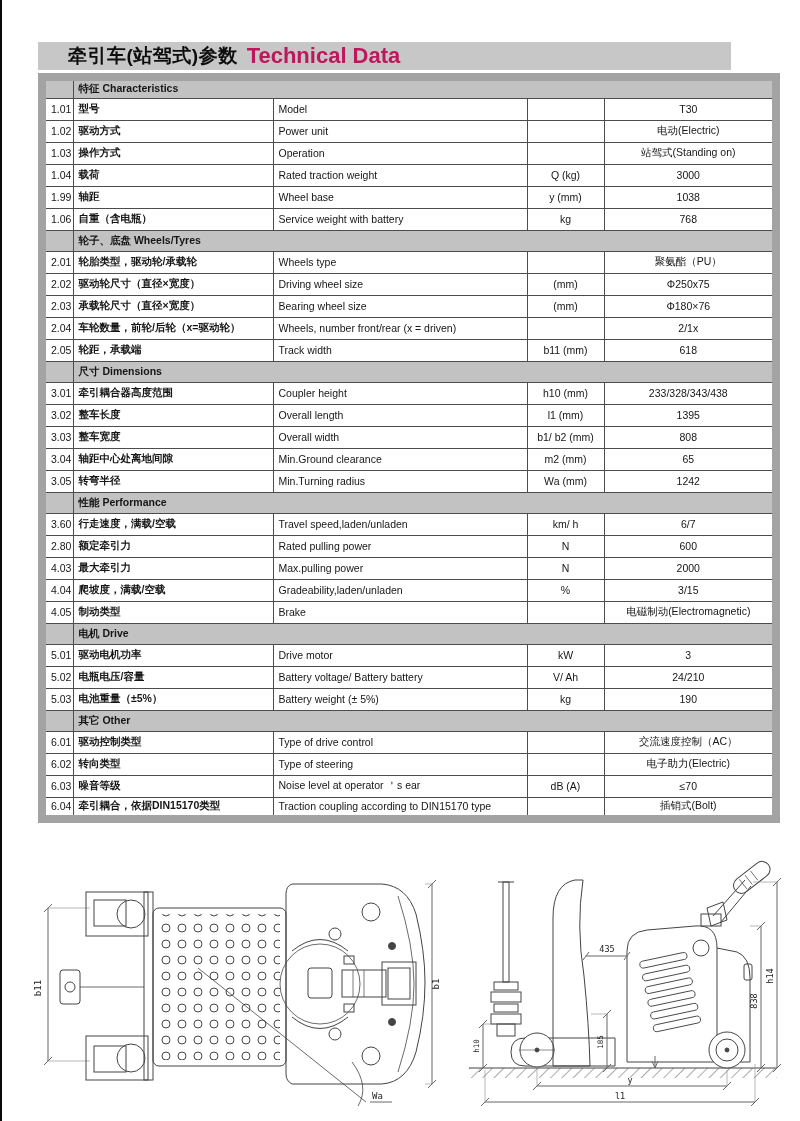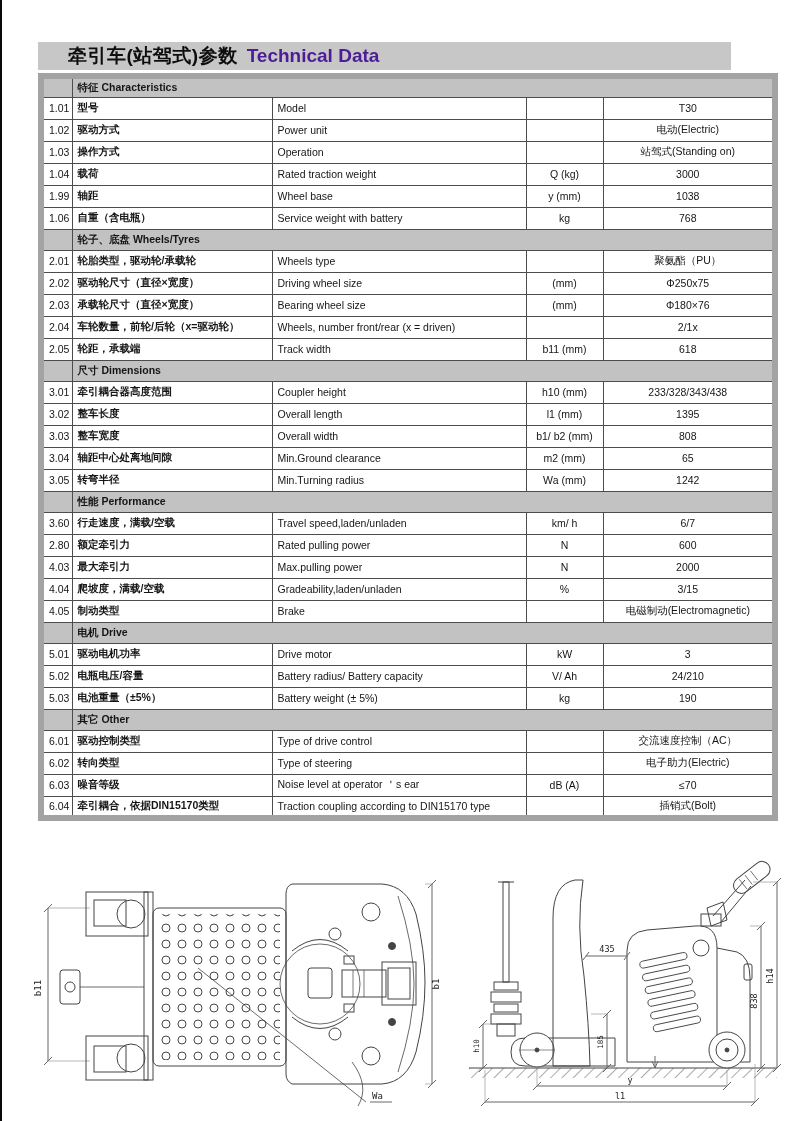--- a/index.html
+++ b/index.html
@@ -8,25 +8,25 @@
     font-family:"Liberation Sans","DejaVu Sans",sans-serif;color:#111;
     overflow:hidden;
   }
   .left-edge{position:absolute;left:0;top:0;width:2px;height:1121px;background:#0a0a0a;}
   .banner{
     position:absolute;left:38px;top:42px;width:693px;height:28px;
     background:#c7c7c7;display:flex;align-items:center;box-sizing:border-box;
     padding-left:30px;
   }
   .banner .cn{font-size:19px;font-weight:bold;color:#0d0d0d;letter-spacing:0.5px;}
-  .banner .en{font-size:19px;font-weight:bold;color:#4c1d95;margin-left:9px;}
+  .banner .en{font-size:22px;font-weight:bold;color:#be185d;margin-left:9px;}
   table.spec{
     position:absolute;left:38px;top:73px;width:734px;
     border-collapse:collapse;table-layout:fixed;
-    border:6px solid #a3a3a3;
+    border:8px solid #a3a3a3;
   }
   table.spec td{
     border:1px solid #4c4c4c;height:22px;box-sizing:border-box;
     padding:0 5px;font-size:10.5px;white-space:nowrap;overflow:hidden;color:#151515;
   }
   tr.section td{background:#c2c2c2;height:21px;}
   td.c-sec{font-weight:bold;font-size:11.5px;padding-left:7px;color:#0e0e0e;}
   td.c-no{text-align:center;padding:0 1px;font-size:9.8px;}
   td.c-cn{font-weight:bold;}
   td.c-en{font-weight:normal;}
@@ -228,21 +228,21 @@
       <tr>
         <td class="c-no">5.01</td>
         <td class="c-cn">驱动电机功率</td>
         <td class="c-en">Drive motor</td>
         <td class="c-unit">kW</td>
         <td class="c-val">3</td>
       </tr>
       <tr>
         <td class="c-no">5.02</td>
         <td class="c-cn">电瓶电压/容量</td>
-        <td class="c-en">Battery radius/ Battery capacity</td>
+        <td class="c-en">Battery voltage/ Battery battery</td>
         <td class="c-unit">V/ Ah</td>
         <td class="c-val">24/210</td>
       </tr>
       <tr>
         <td class="c-no">5.03</td>
         <td class="c-cn">电池重量（±5%）</td>
         <td class="c-en">Battery weight (± 5%)</td>
         <td class="c-unit">kg</td>
         <td class="c-val">190</td>
       </tr>

